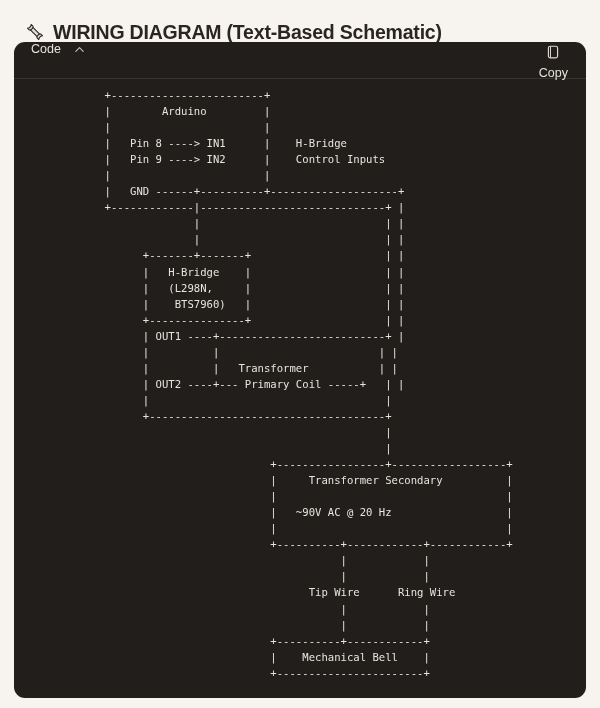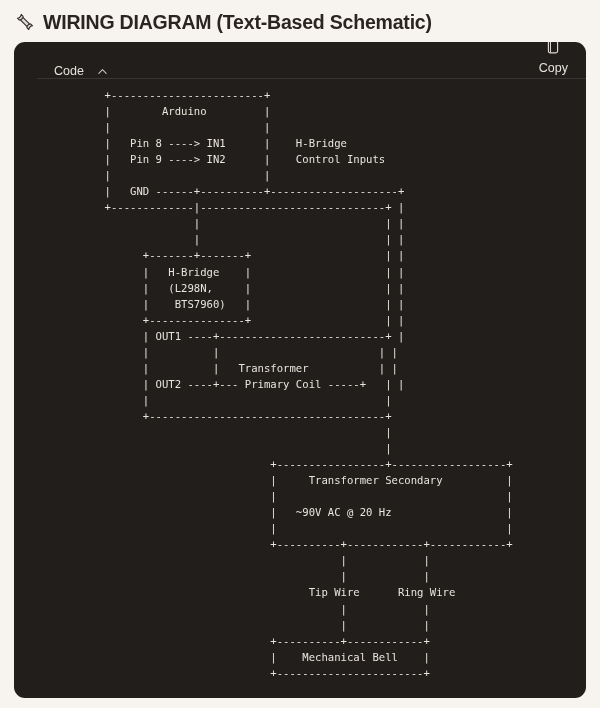--- a/index.html
+++ b/index.html
@@ -12,21 +12,21 @@
     width: 600px;
     height: 708px;
     background: #f7f4f0;
     font-family: "Liberation Sans", sans-serif;
     overflow: hidden;
   }
 
   .page {
     width: 556px;
     height: 708px;
-    padding: 2px;
+    padding: 12px;
     position: relative;
   }
 
   
   .page-title {
     display: flex;
     align-items: center;
     gap: 7px;
     padding: 4px 0 0 12px;
     height: 36px;
@@ -57,25 +57,24 @@
     border-radius: 11px;
     overflow: hidden;
     display: flex;
     flex-direction: column;
   }
 
   .code-header {
     height: 37px;
     flex: 0 0 37px;
     display: flex;
-    align-items: flex-end;
+    align-items: flex-start;
     justify-content: space-between;
     padding: 0 16px 0 17px;
     border-bottom: 1px solid #393532;
-    margin-left: 23px;
   }
   .code-header-left {
     display: flex;
     align-items: center;
     gap: 13px;
   }
   .code-label {
     color: #e7e2dc;
     font-size: 12.5px;
     font-family: "Liberation Sans", sans-serif;

